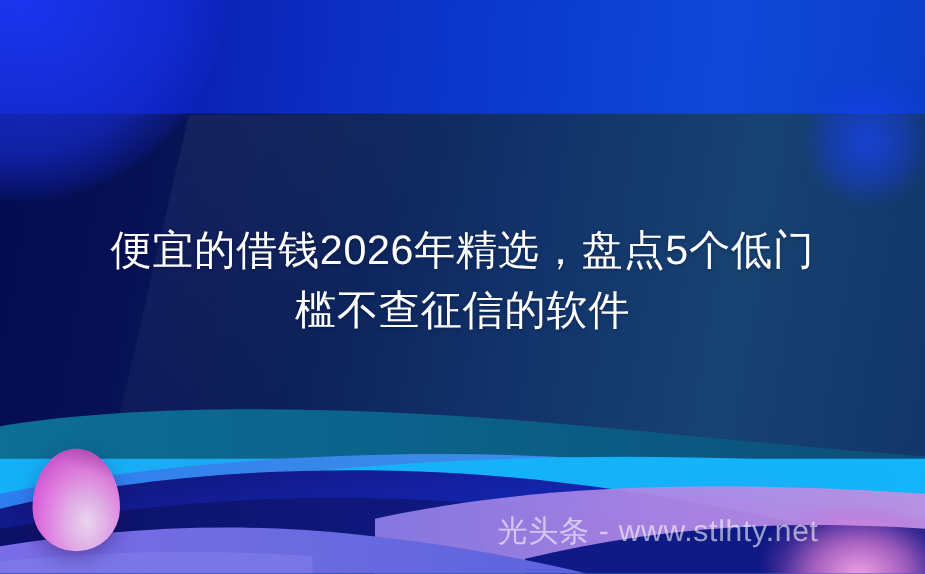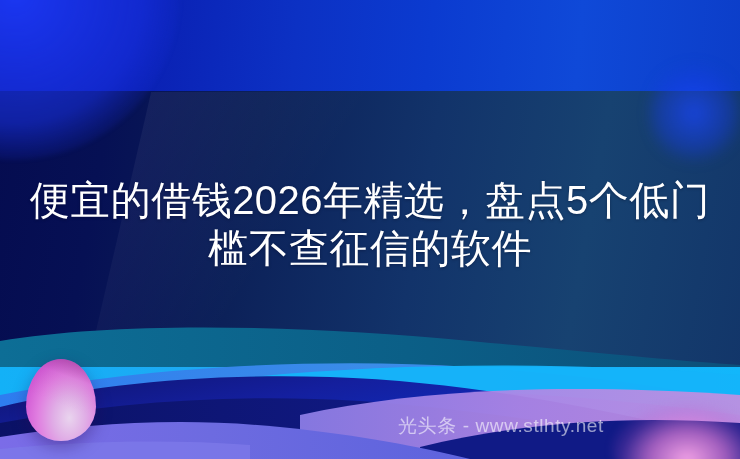--- a/index.html
+++ b/index.html
@@ -96,38 +96,38 @@
     filter: blur(4px);
   }
 
   
   .title {
     position: absolute;
     left: 0; right: 0;
     top: 176px;
     text-align: center;
     color: #ffffff;
-    font-size: 40px;
+    font-size: 33px;
     line-height: 48px;
     letter-spacing: 0.5px;
     font-weight: 400;
     padding: 0 14px;
     box-sizing: border-box;
     text-shadow: 0 1px 3px rgba(0,0,30,0.35);
   }
   .title-line { display: block; white-space: nowrap; }
   .title-line.second { white-space: normal; text-align: center; }
 
   
   .watermark {
     position: absolute;
     left: 398px;
     top: 409px;
     color: rgba(255,255,255,0.58);
-    font-size: 19px;
+    font-size: 24px;
     line-height: 34px;
     letter-spacing: 0.6px;
     white-space: nowrap;
     font-weight: 400;
   }
 </style>
 </head>
 <body>
 
 <div id="poster">

